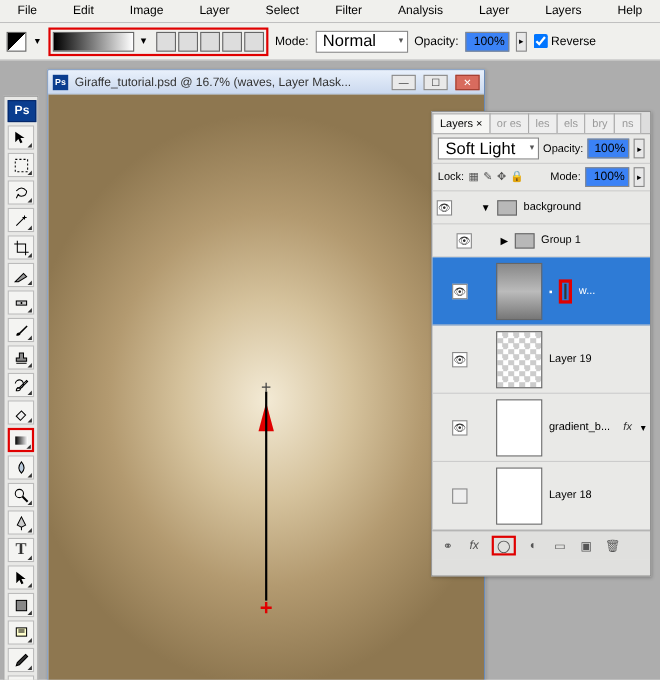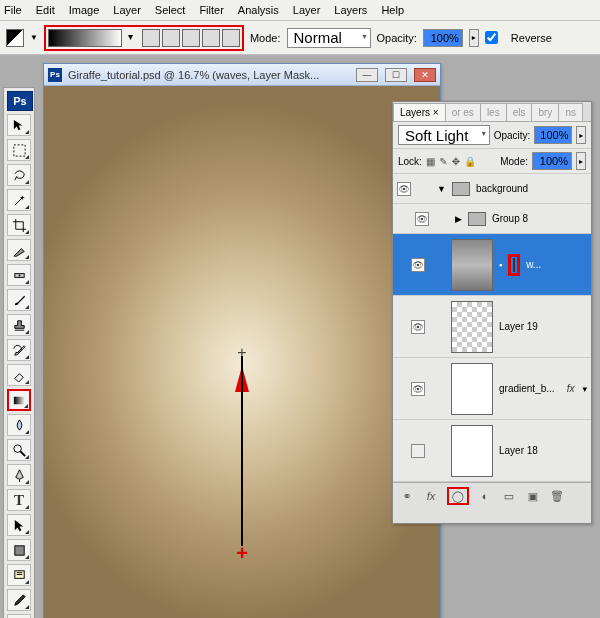--- a/index.html
+++ b/index.html
@@ -1,35 +1,35 @@
 <!DOCTYPE html>
 <html><head>
 <meta charset="utf-8">
 <style>
   * { box-sizing: border-box; margin: 0; padding: 0; font-family: Tahoma, Arial, sans-serif; }
   body { background: #f0f0f0; width: 600px; height: 618px; overflow: hidden; font-size: 11px; color: #000; }
-  .menubar { display: flex; gap: 14px; padding: 4px 4px; background: #f0f0ed; border-bottom: 1px solid #c0c0c0; }
+  .menubar { display: flex; gap: 14px; padding: 4px 16px; background: #f0f0ed; border-bottom: 1px solid #c0c0c0; justify-content: space-between; }
   .menubar span { cursor: default; }
   .optbar { display: flex; align-items: center; gap: 6px; padding: 4px 6px; background: #f0f0ed; border-bottom: 1px solid #c0c0c0; height: 34px; }
   .swatch { width: 18px; height: 18px; border: 1px solid #666; background: linear-gradient(135deg,#000 0 50%,#fff 50% 100%); display:inline-block; }
   .redbox { border: 2px solid #e00000; padding: 2px; display:flex; align-items:center; gap:6px; }
   .grad-picker { width:74px; height:18px; border:1px solid #666; background: linear-gradient(90deg,#000,#fff); position:relative; }
   .grad-picker::after { content:"▾"; position:absolute; right:-12px; top:1px; font-size:10px; }
   .grad-types { display:flex; gap:2px; margin-left:14px;}
   .grad-types .gt { width:18px; height:18px; border:1px solid #666; background:#ddd; }
   .gt1{background:linear-gradient(90deg,#000,#fff);}
   .gt2{background:radial-gradient(circle,#fff,#000);}
   .gt3{background:linear-gradient(135deg,#000,#fff);}
   .gt4{background:linear-gradient(180deg,#fff,#000);}
   .gt5{background:linear-gradient(45deg,#000 0 25%,#fff 25% 50%,#000 50% 75%,#fff 75%);}
   .dropdown { height:20px; border:1px solid #888; background:#fff; padding:2px 16px 2px 6px; display:inline-flex; align-items:center; position:relative; font-size:15px;}
   .dropdown::after{content:"▾"; position:absolute; right:3px; top:3px; font-size:8px; color:#555;}
   .numbox { width:40px; height:18px; border:1px solid #888; background:#3b82f6; display:inline-flex; align-items:center; justify-content:flex-end; padding:0 3px; font-size:11px;}
   .step { width:10px; height:18px; border:1px solid #888; background:#e8e8e8; font-size:8px; display:flex; align-items:center; justify-content:center;}
-  .chk { display:inline-flex; align-items:center; gap:13px; font-size:11px;}
+  .chk { display:inline-flex; align-items:center; gap:3px; font-size:11px;}
   .chk input{width:13px;height:13px;}
   .workspace { position:relative; width:600px; height:564px; background:#ADADAD; }
   
   .toolbox { position:absolute; left:3px; top:32px; width:32px; background:#e8e8e6; border:1px solid #999; padding:3px 3px; display:flex; flex-direction:column; gap:3px; }
   .ps-logo { width:26px; height:20px; background:#0a3d8f; color:#fff; font-weight:bold; font-size:11px; display:flex; align-items:center; justify-content:center; border:1px solid #05286a;}
   .tool { width:24px; height:22px; border:1px solid #bbb; background:#f4f4f2; display:flex; align-items:center; justify-content:center; font-size:13px; color:#333; position:relative;}
   .tool svg{width:15px;height:15px;}
   .tool.sel { border:2px solid #e00000; }
   .tool .corner{position:absolute;right:1px;bottom:1px;width:0;height:0;border-left:4px solid transparent;border-bottom:4px solid #333;}
   
@@ -305,21 +305,21 @@
         <span class="linkcol"></span>
         <span style="font-size:9px;">▼</span>
         <span class="thumb folder"></span>
         <span class="lname">background</span>
       </div>
       <div class="layer" style="padding-left:22px;">
         <span class="eye">👁</span>
         <span class="linkcol"></span>
         <span style="font-size:9px;">▶</span>
         <span class="thumb folder"></span>
-        <span class="lname">Group 8</span>
+        <span class="lname">Group 1</span>
       </div>
       <div class="layer tall selected" style="padding-left:18px;">
         <span class="eye">👁</span>
         <span class="linkcol"></span>
         <span class="thumb big cloud"></span>
         <span style="color:#fff;font-size:9px;">▪</span>
         <span class="maskbox">
           <span class="thumb big grad"></span>
         </span>
         <span class="lname" style="color:#fff;">w...</span>

